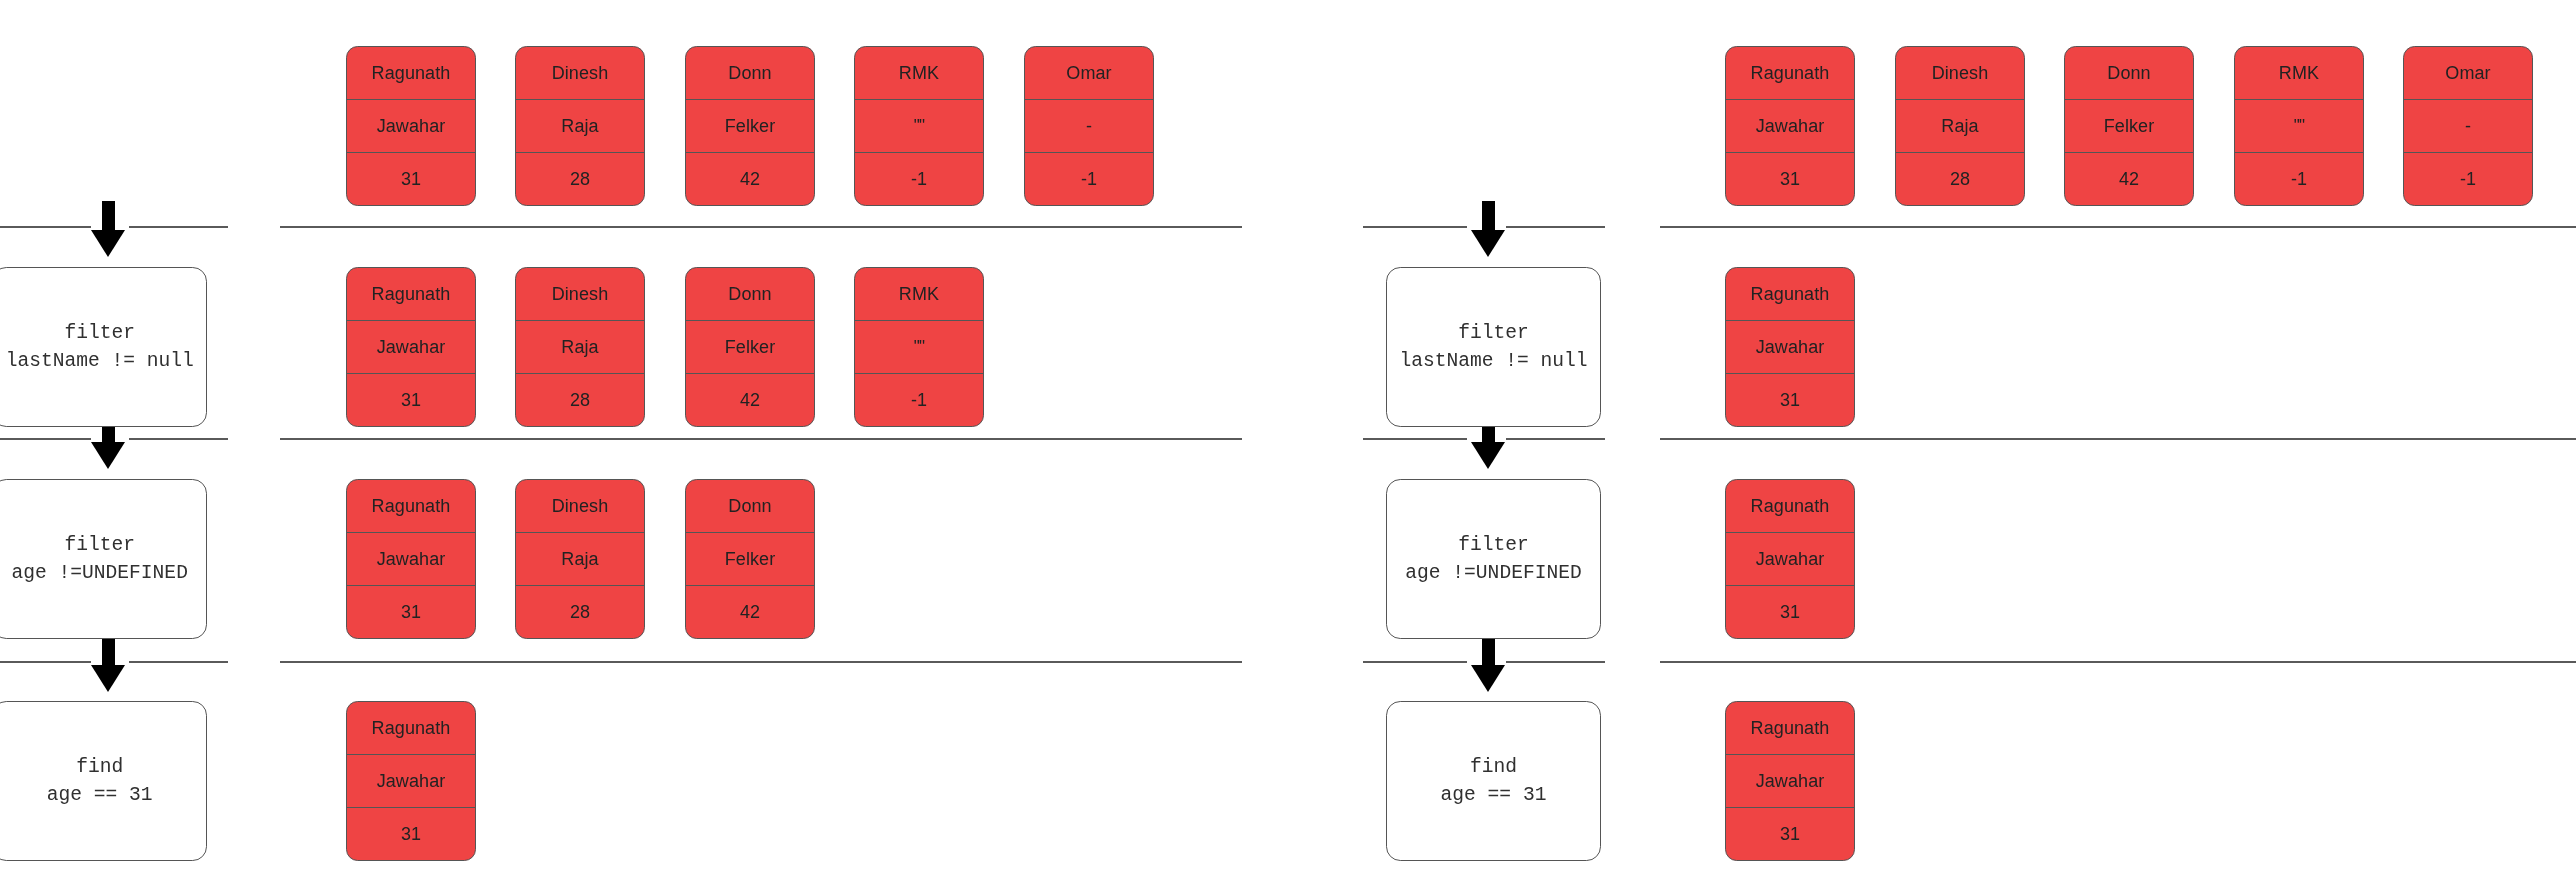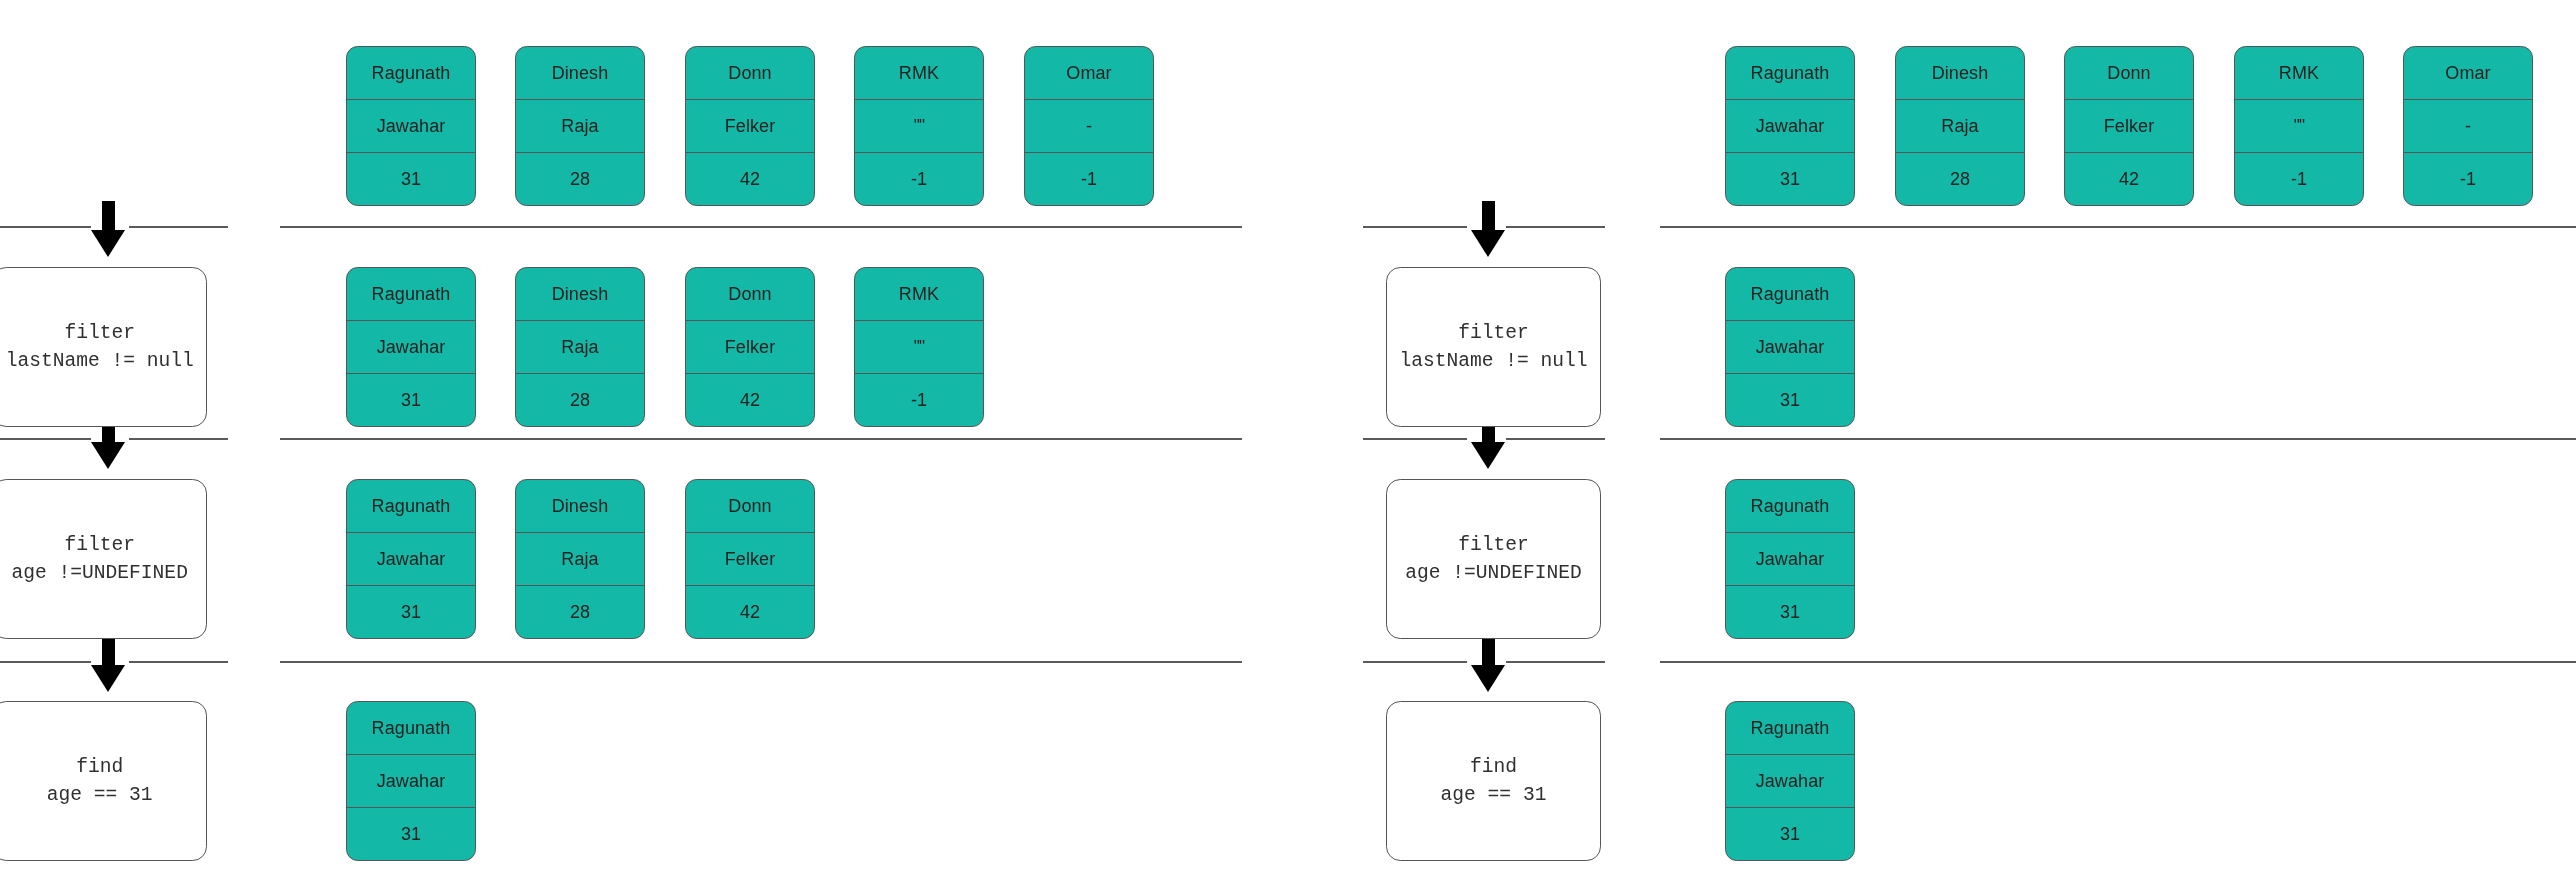--- a/index.html
+++ b/index.html
@@ -73,21 +73,21 @@
     padding: 0 3.9px;
   }
   .op-box .op-line { white-space: nowrap; font-family: Liberation Mono, monospace; }
 
   
   .card {
     position: absolute;
     box-sizing: border-box;
     border: 1.3px solid #555555;
     border-radius: 11.7px;
-    background: #14b8a6;
+    background: #ef4444;
     overflow: hidden;
     display: flex;
     flex-direction: column;
   }
   .card .field {
     flex: 1 1 0;
     display: flex;
     align-items: center;
     justify-content: center;
     font-size: 18px;

